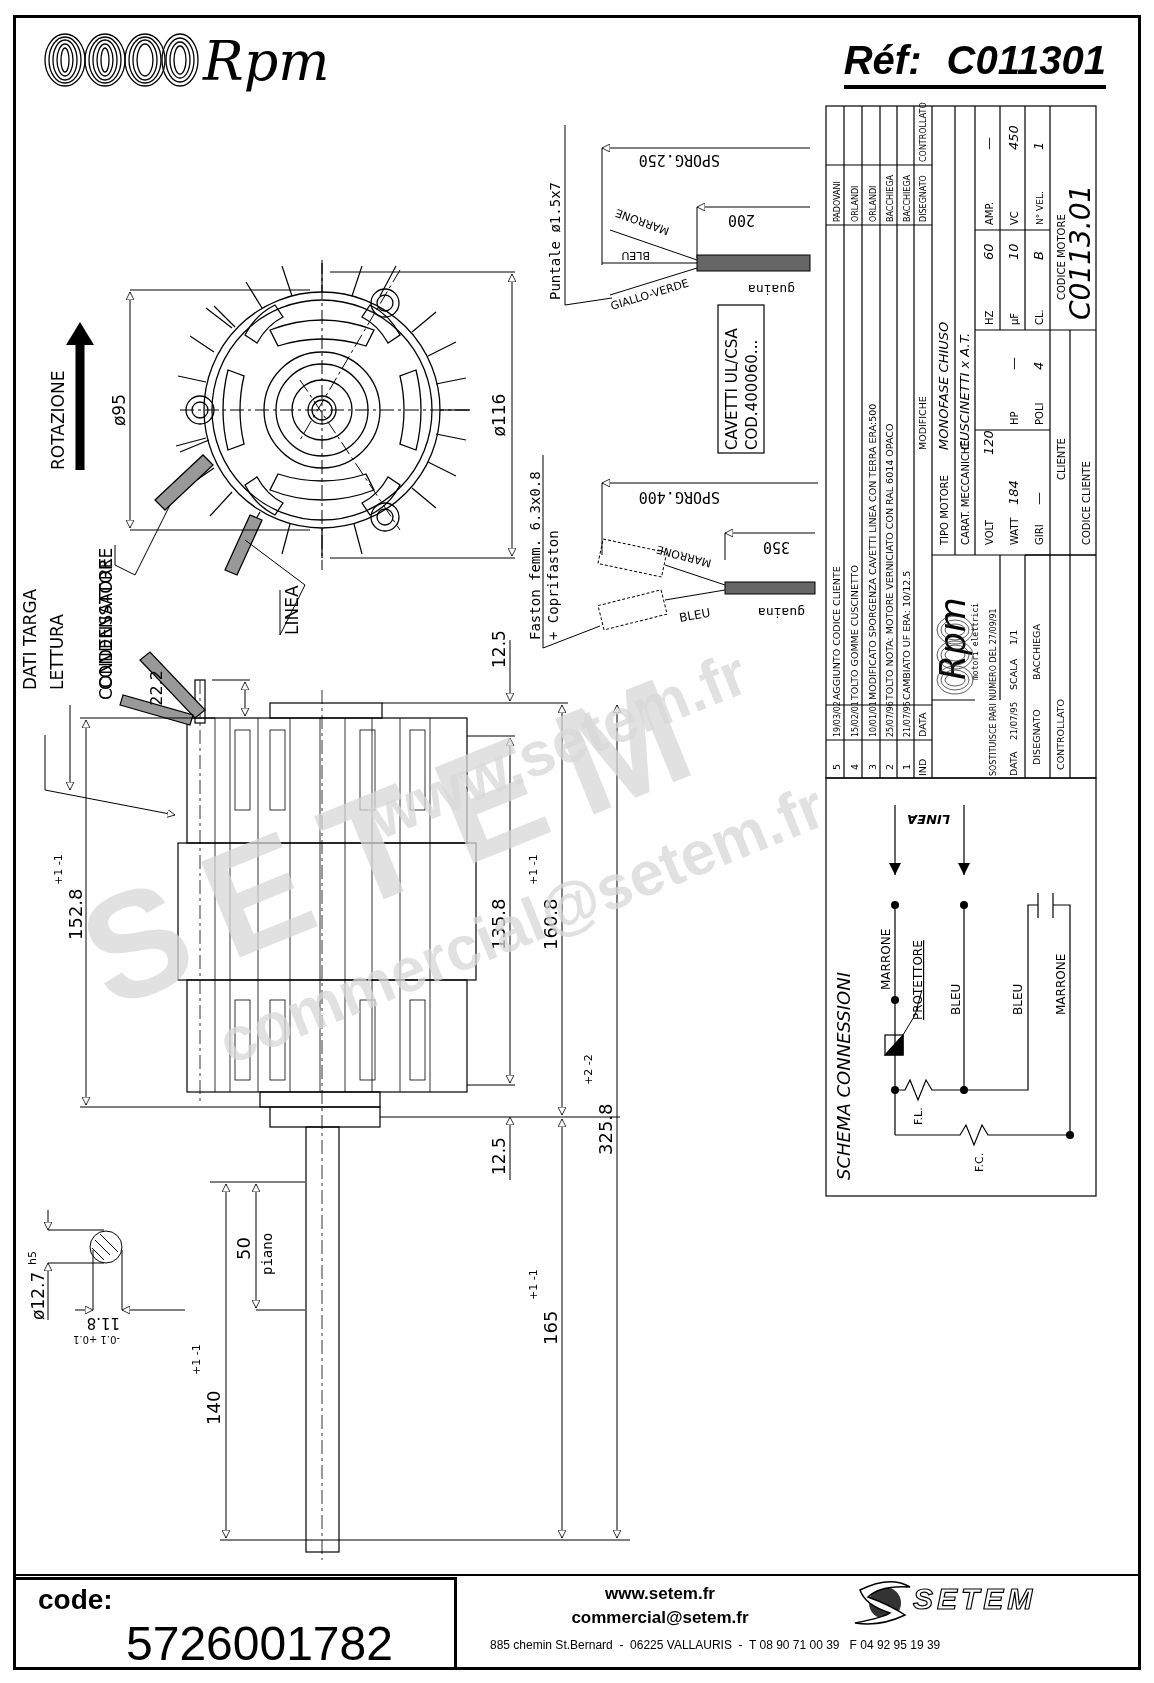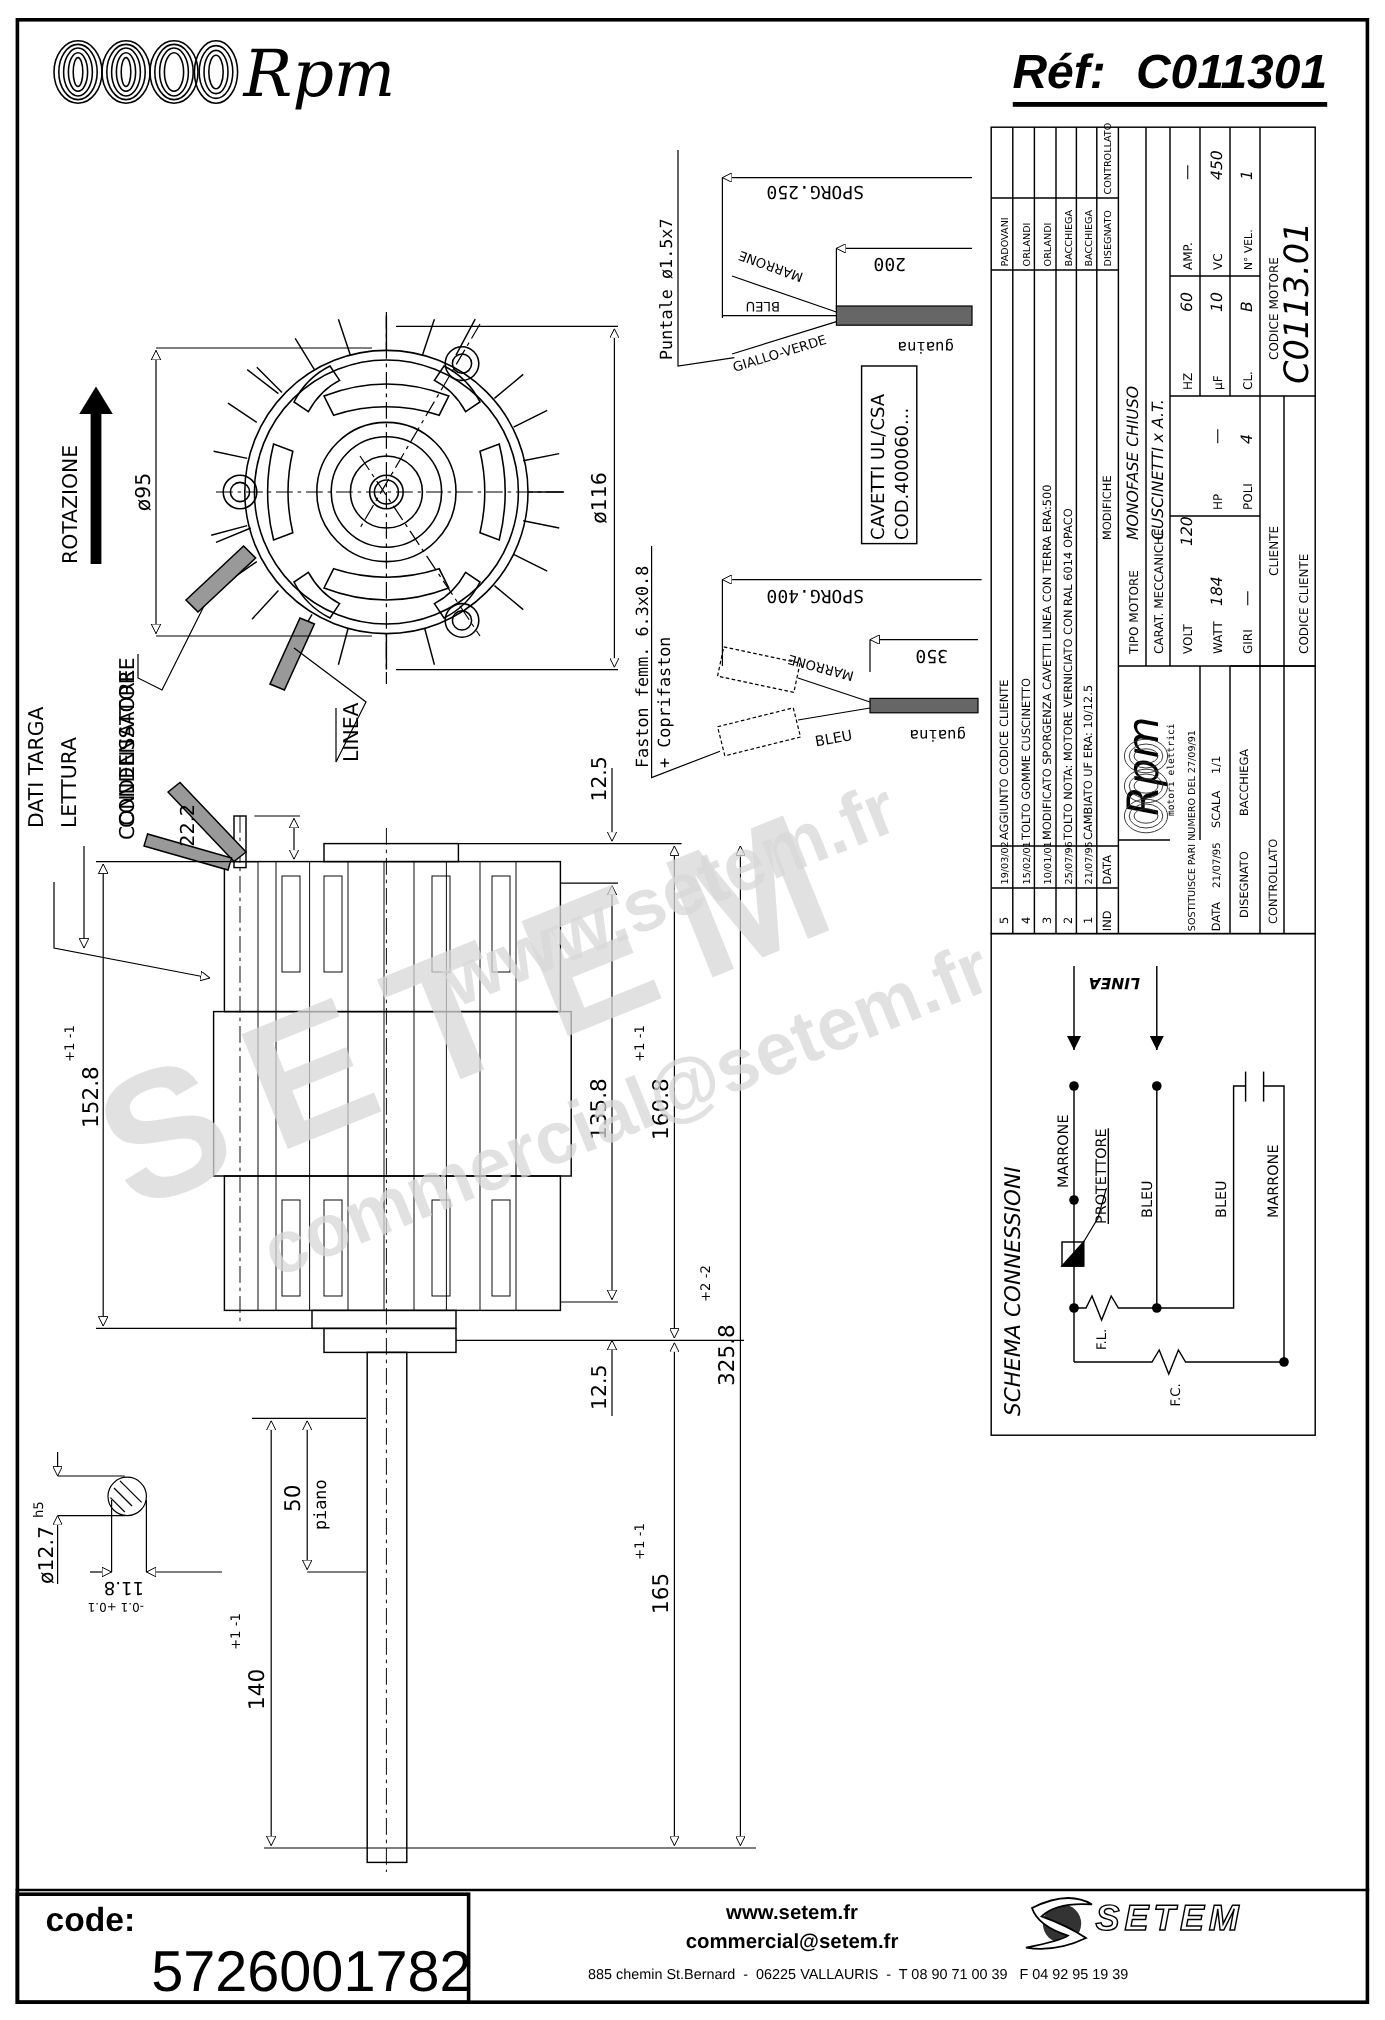--- a/index.html
+++ b/index.html
@@ -5,21 +5,21 @@
   * { box-sizing: border-box; margin: 0; padding: 0; }
   html, body { width: 1154px; height: 1683px; background: #fff; overflow: hidden; }
   body { position: relative; font-family: "Liberation Sans", sans-serif; color: #000; }
   .frame { position: absolute; left: 13px; top: 15px; width: 1128px; height: 1655px; border: 3px solid #000; }
   .abs { position: absolute; }
   .logo-text { font-family: "DejaVu Serif", serif; font-style: italic; font-size: 54px; left: 203px; top: 30px; }
   .ref { right: 48px; top: 38px; font-size: 40px; font-weight: bold; font-style: italic; border-bottom: 4px solid #000; padding-bottom: 2px; word-spacing: 14px; }
   svg text { font-family: "DejaVu Sans", sans-serif; }
   .mono { font-family: "DejaVu Sans Mono", monospace; }
   .watermark { font-family: "Liberation Sans", sans-serif; font-weight: bold; fill: #d8d8d8; opacity: 0.75; }
-  .code-box { left: 13px; top: 1577px; width: 379px; height: 93px; border: 3px solid #000; border-right-width: 3px; }
+  .code-box { left: 13px; top: 1577px; width: 444px; height: 93px; border: 3px solid #000; border-right-width: 3px; }
   .code-label { left: 22px; top: 4px; font-size: 28px; font-weight: bold; }
   .code-value { left: 110px; top: 36px; font-size: 48px; font-weight: normal; text-align: right; }
   .foot-web { left: 520px; top: 1582px; width: 280px; text-align: center; font-size: 17px; font-weight: bold; line-height: 24px; }
   .foot-addr { left: 490px; top: 1638px; font-size: 12px; }
   .setem-text { left: 913px; top: 1582px; font-size: 30px; font-style: italic; font-weight: bold; color: #fff; -webkit-text-stroke: 1.2px #000; letter-spacing: 4px; }
 </style>
 </head>
 <body>
 
 <div class="frame"></div>

